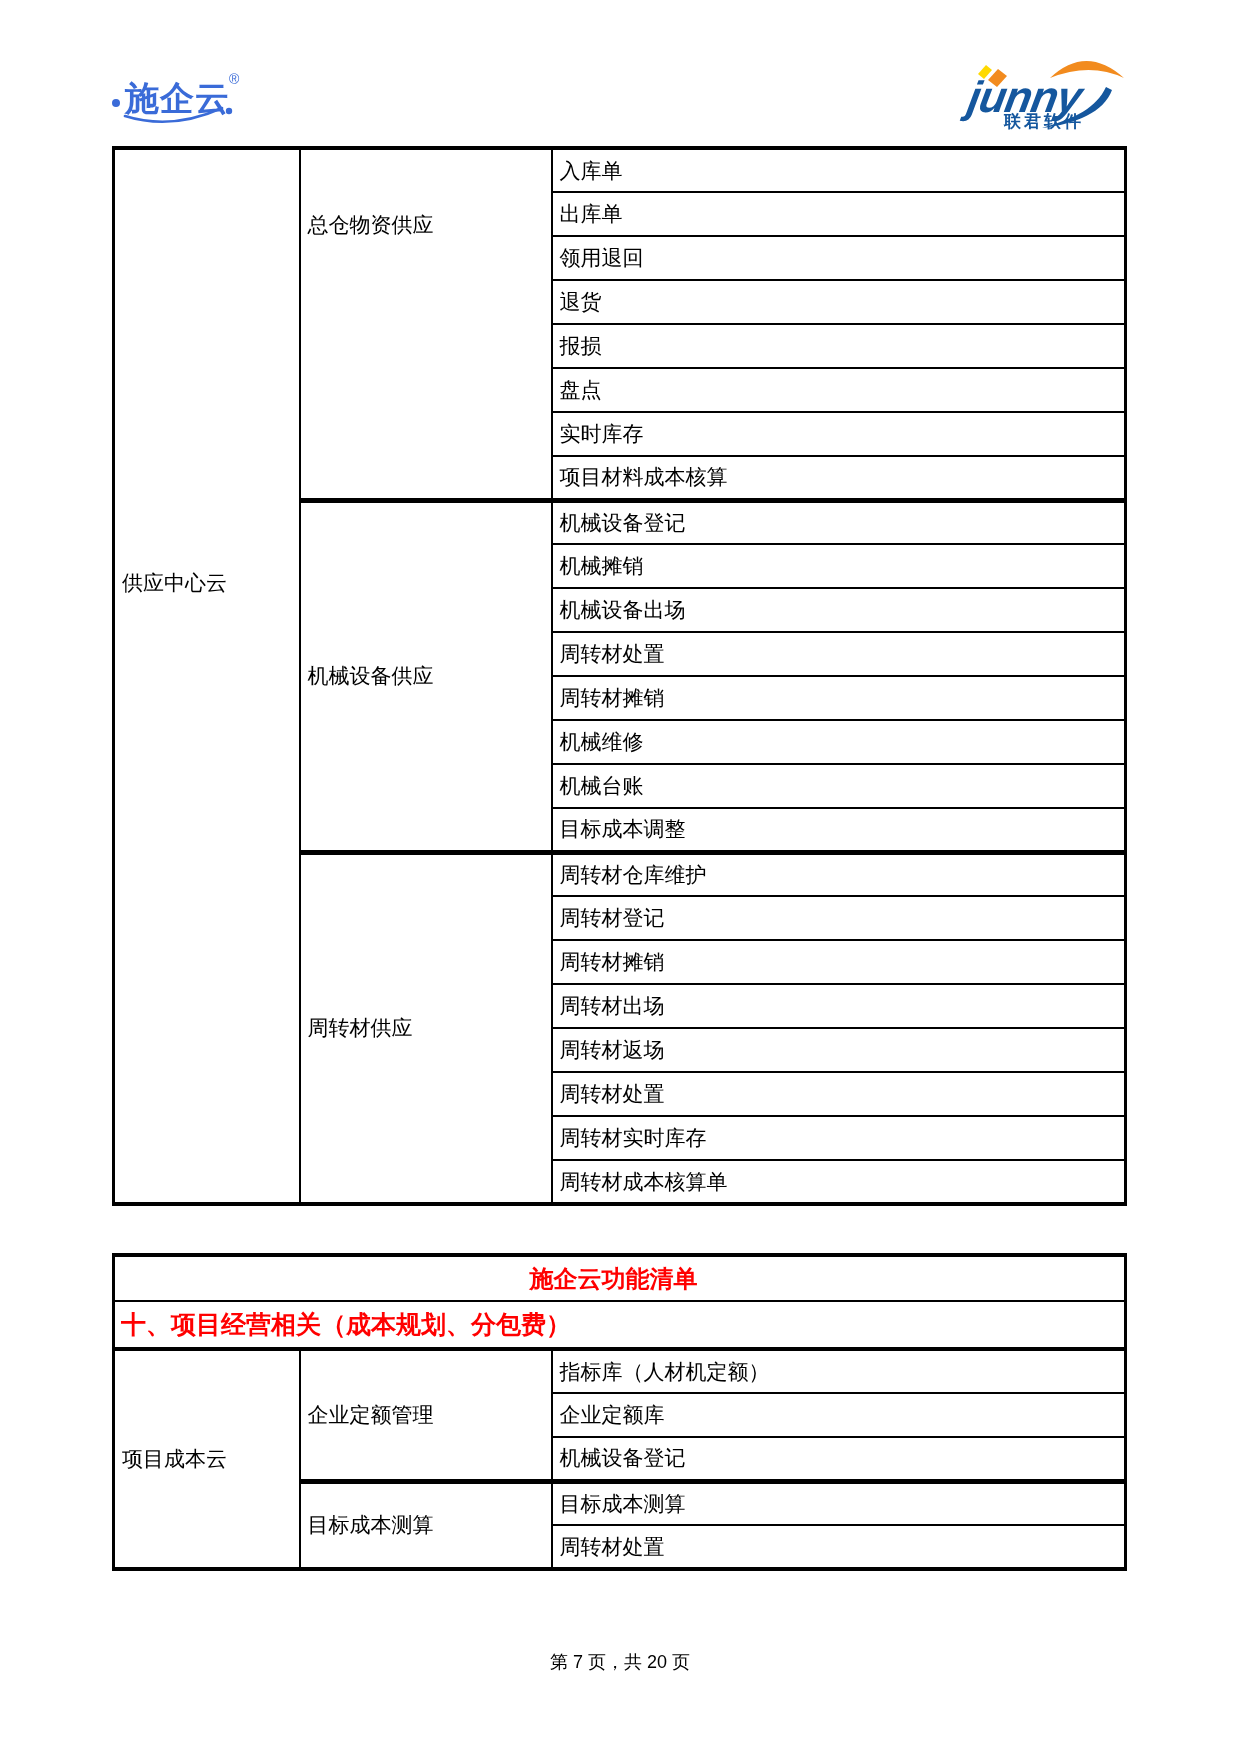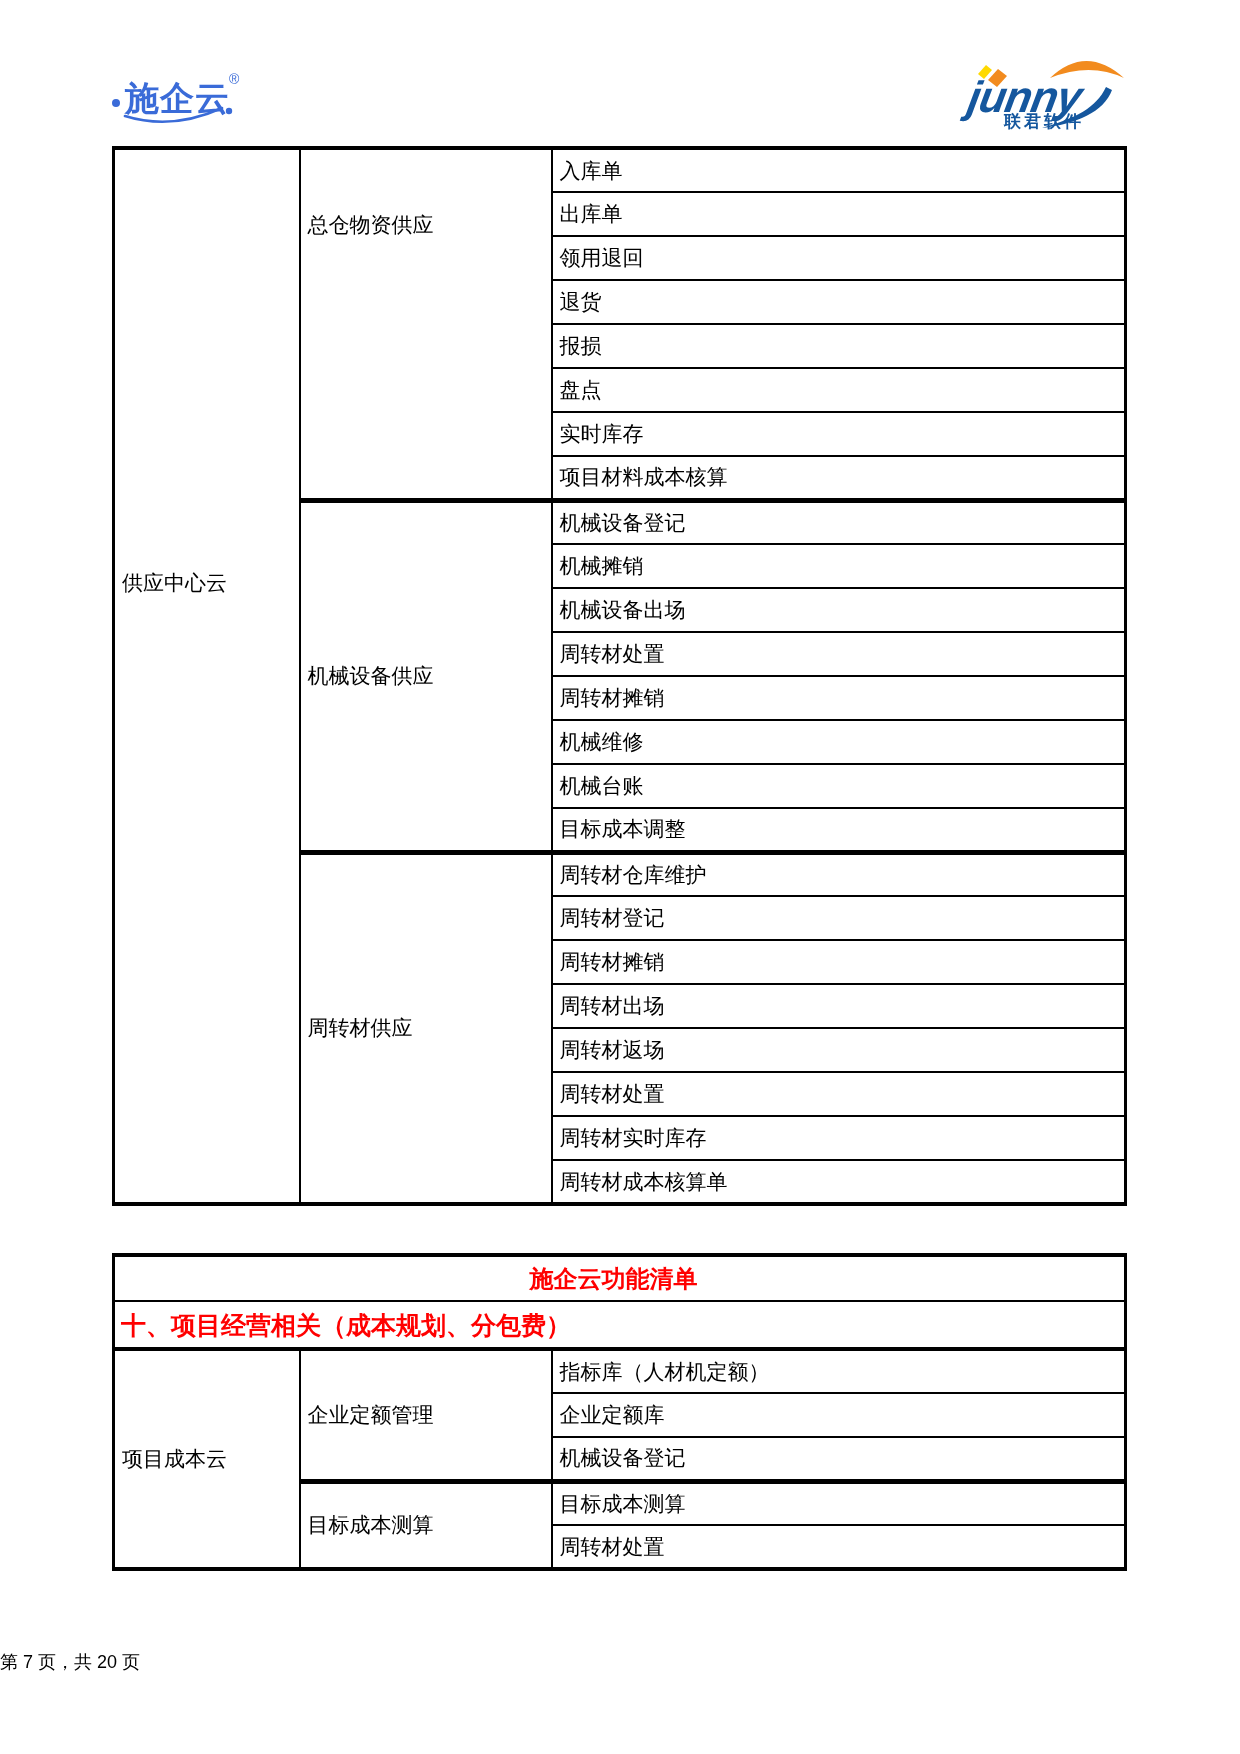--- a/index.html
+++ b/index.html
@@ -7,21 +7,21 @@
     width:1240px; height:1754px; position:relative; background:#ffffff;
     font-family:"Liberation Sans","DejaVu Sans",sans-serif; color:#000;
   }
   
   table.sheet {
     border-collapse:collapse; table-layout:fixed; position:absolute; left:112px;
     width:1012px;
     border:3px solid #000; border-top-width:4px; border-bottom-width:4px;
   }
   #table1 { top:146px; }
-  #table2 { top:1253px; }
+  #table2 { top:1253px;font-family:Liberation Serif, serif; }
   td {
     border:2px solid #000; font-size:21px; line-height:24px;
     padding:0 19px 0 7px; overflow:hidden; background:#fff;
   }
   tr.item-row { height:44px; }
   tr.section-start td { border-top-width:5px; }
   .c1,.c2 { vertical-align:middle; }
   .c3 { vertical-align:middle; }
   
   #table1 .c1 { vertical-align:top; padding-top:421px; }
@@ -42,21 +42,21 @@
   #logo-right { left:958px; top:50px; }
   .blue-fill   { fill:var(--logo_blue); }
   .blue-stroke { stroke:var(--logo_blue); fill:none; }
   .jblue-fill  { fill:var(--junny_blue); }
   .orange-fill { fill:var(--junny_orange); }
   .yellow-fill { fill:var(--junny_yellow); }
   .logo-zh-text { font-weight:bold; letter-spacing:1px; }
   
   #footer {
     position:absolute; left:0; top:1650px; width:1240px;
-    font-size:18px; color:#000;
+    text-align:center; font-size:18px; color:#000;
   }
 </style>
 </head>
 <body style="--accent_red: #FF0000; --logo_blue: #3A6BD8; --junny_blue: #15579E; --junny_orange: #F28B1E; --junny_yellow: #FFD900;">
 
 <svg id="logo-left" class="logo" width="175" height="72" viewBox="0 0 175 72">
   <circle class="blue-fill" cx="21" cy="45" r="4"></circle>
   <text class="blue-fill logo-zh-text" x="30" y="52" font-size="34">施企云</text>
   <text class="blue-fill" x="134" y="26" font-size="14">®</text>
   <path class="blue-stroke" d="M 30 58 C 62 68 96 64 127 50" stroke-width="2.6" stroke-linecap="round"></path>

